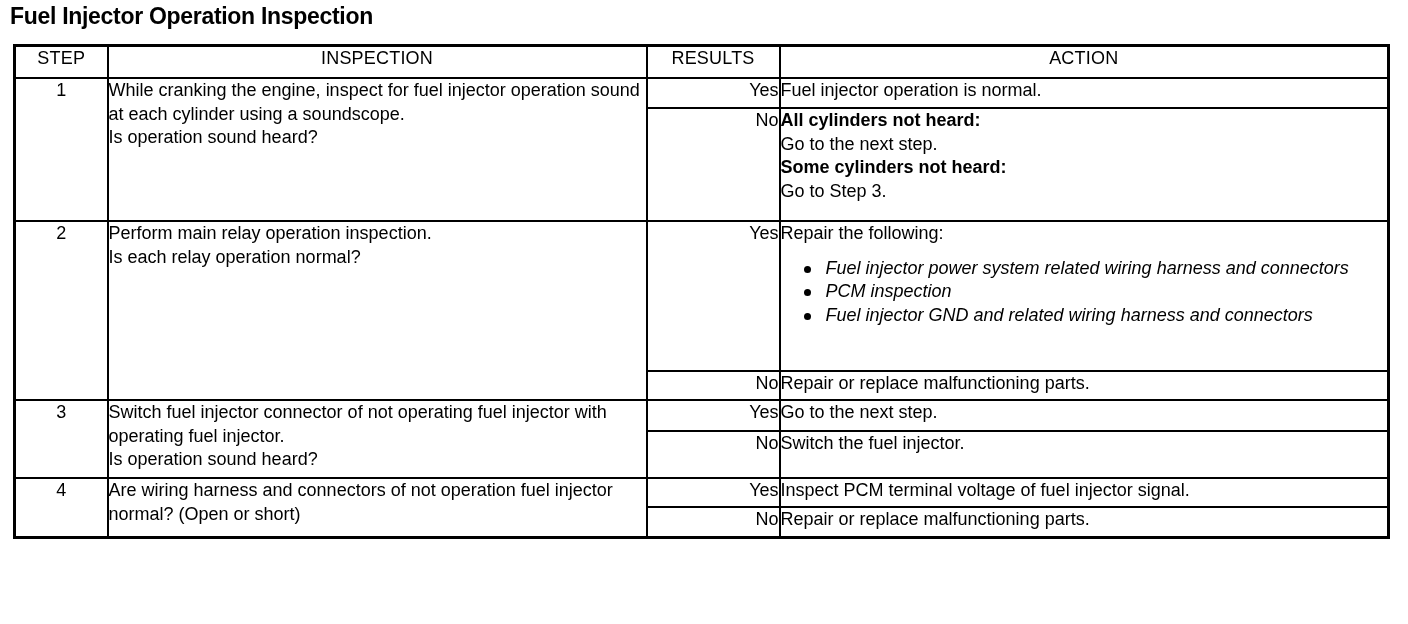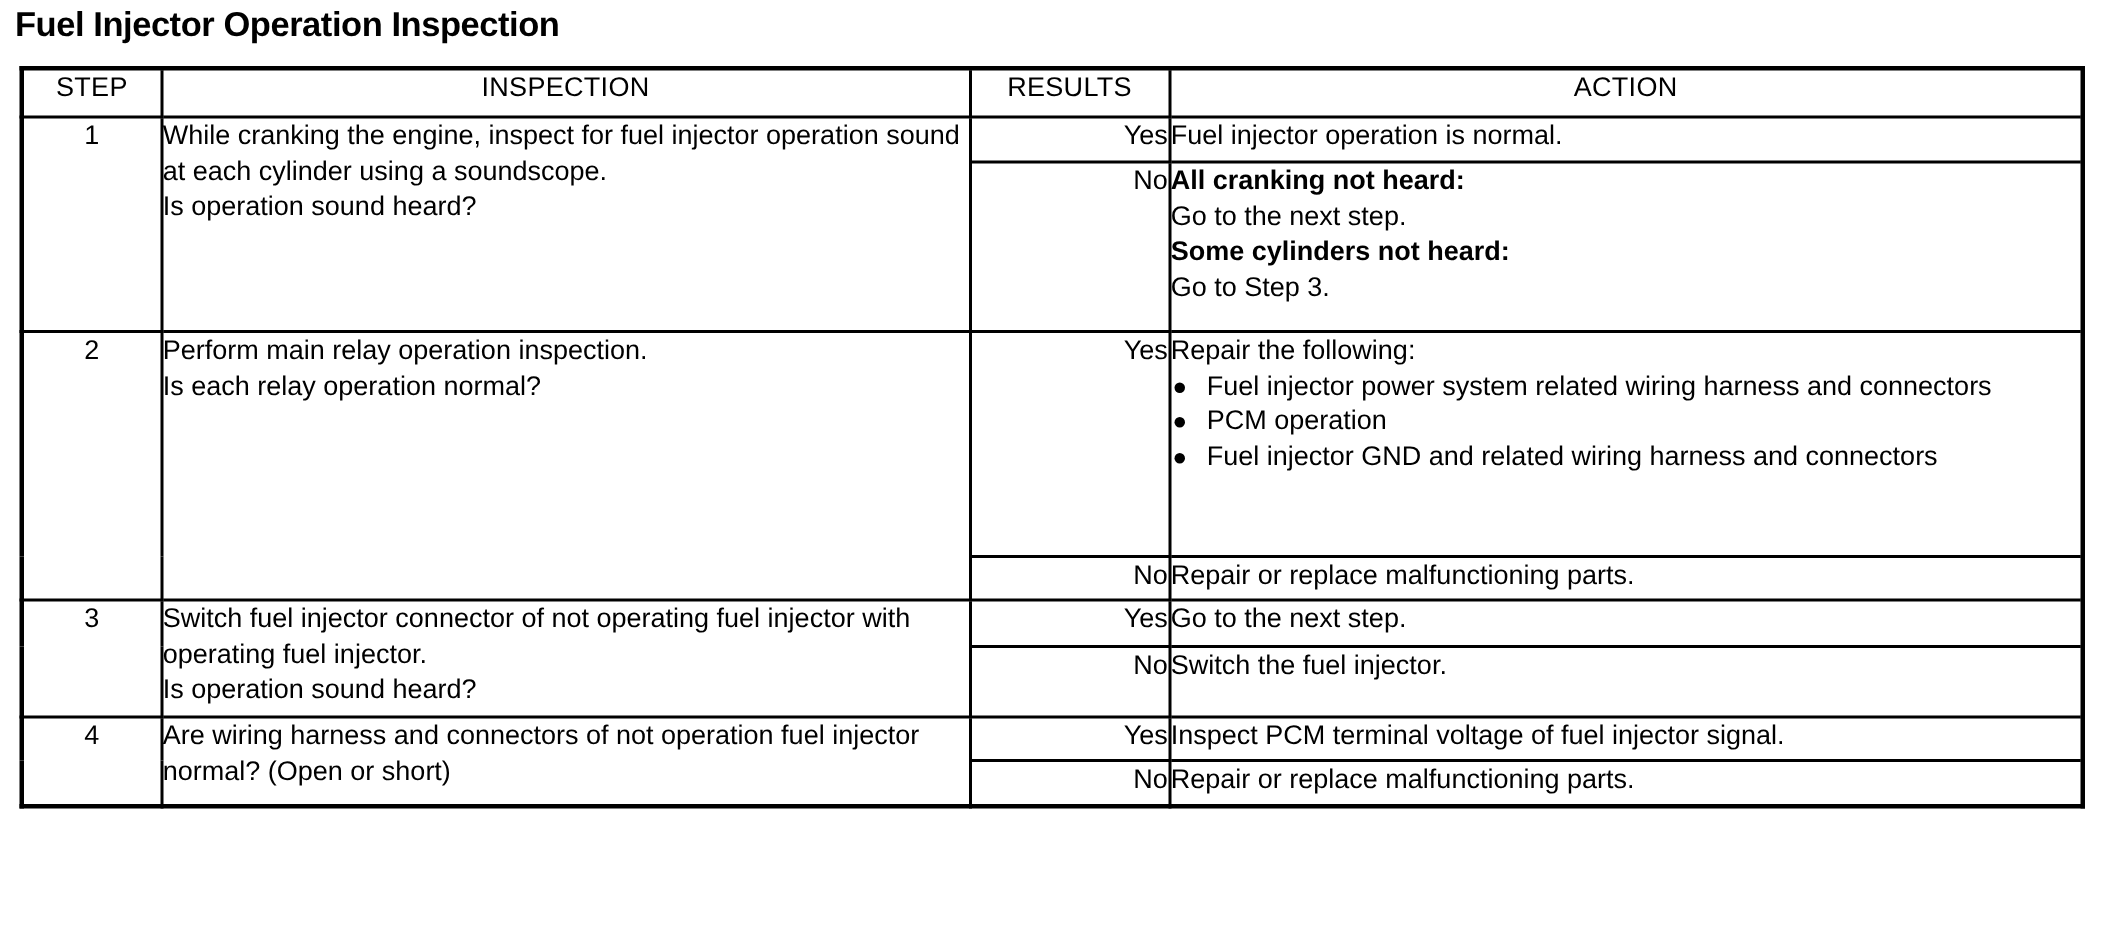--- a/index.html
+++ b/index.html
@@ -79,23 +79,24 @@
     padding-top: 4px;
     font-size: 19.5px;
   }
   td.action-cell {
     padding: 4px 6px 5px 9px;
     vertical-align: top;
   }
   .line { display: block; white-space: normal; }
   .line.bold { font-weight: bold; }
   ul.action-list {
-    margin: 0;
-    padding: 0 0 0 24px;
+    margin: 11px;
+    padding: 0 0 0 34px;
     list-style: none;
+    font-style: italic;
   }
   ul.action-list li {
     position: relative;
     margin: 0;
     padding: 0 0 0 0;
     line-height: 23.5px;
   }
   ul.action-list li .bullet-icon {
     position: absolute;
     left: -22px;
@@ -146,38 +147,38 @@
             <span class="line">Is operation sound heard?</span>
           </td>
           <td class="res-cell">Yes</td>
           <td class="action-cell">
             <span class="line">Fuel injector operation is normal.</span>
           </td>
         </tr>
         <tr class="h-no1">
           <td class="res-cell">No</td>
           <td class="action-cell">
-            <span class="line bold">All cranking not heard:</span>
+            <span class="line bold">All cylinders not heard:</span>
             <span class="line">Go to the next step.</span>
             <span class="line bold">Some cylinders not heard:</span>
             <span class="line">Go to Step 3.</span>
           </td>
         </tr>
         <tr class="h-yes2">
           <td class="step-cell" rowspan="2">2</td>
           <td class="insp-cell" rowspan="2">
             <span class="line">Perform main relay operation inspection.</span>
             <span class="line">Is each relay operation normal?</span>
           </td>
           <td class="res-cell">Yes</td>
           <td class="action-cell">
             <span class="line">Repair the following:</span>
             <ul class="action-list">
               <li><span class="bullet-icon"></span><span>Fuel injector power system related wiring harness and connectors</span></li>
-              <li><span class="bullet-icon"></span><span>PCM operation</span></li>
+              <li><span class="bullet-icon"></span><span>PCM inspection</span></li>
               <li><span class="bullet-icon"></span><span>Fuel injector GND and related wiring harness and connectors</span></li>
             </ul>
           </td>
         </tr>
         <tr class="h-no2">
           <td class="res-cell">No</td>
           <td class="action-cell">
             <span class="line">Repair or replace malfunctioning parts.</span>
           </td>
         </tr>

